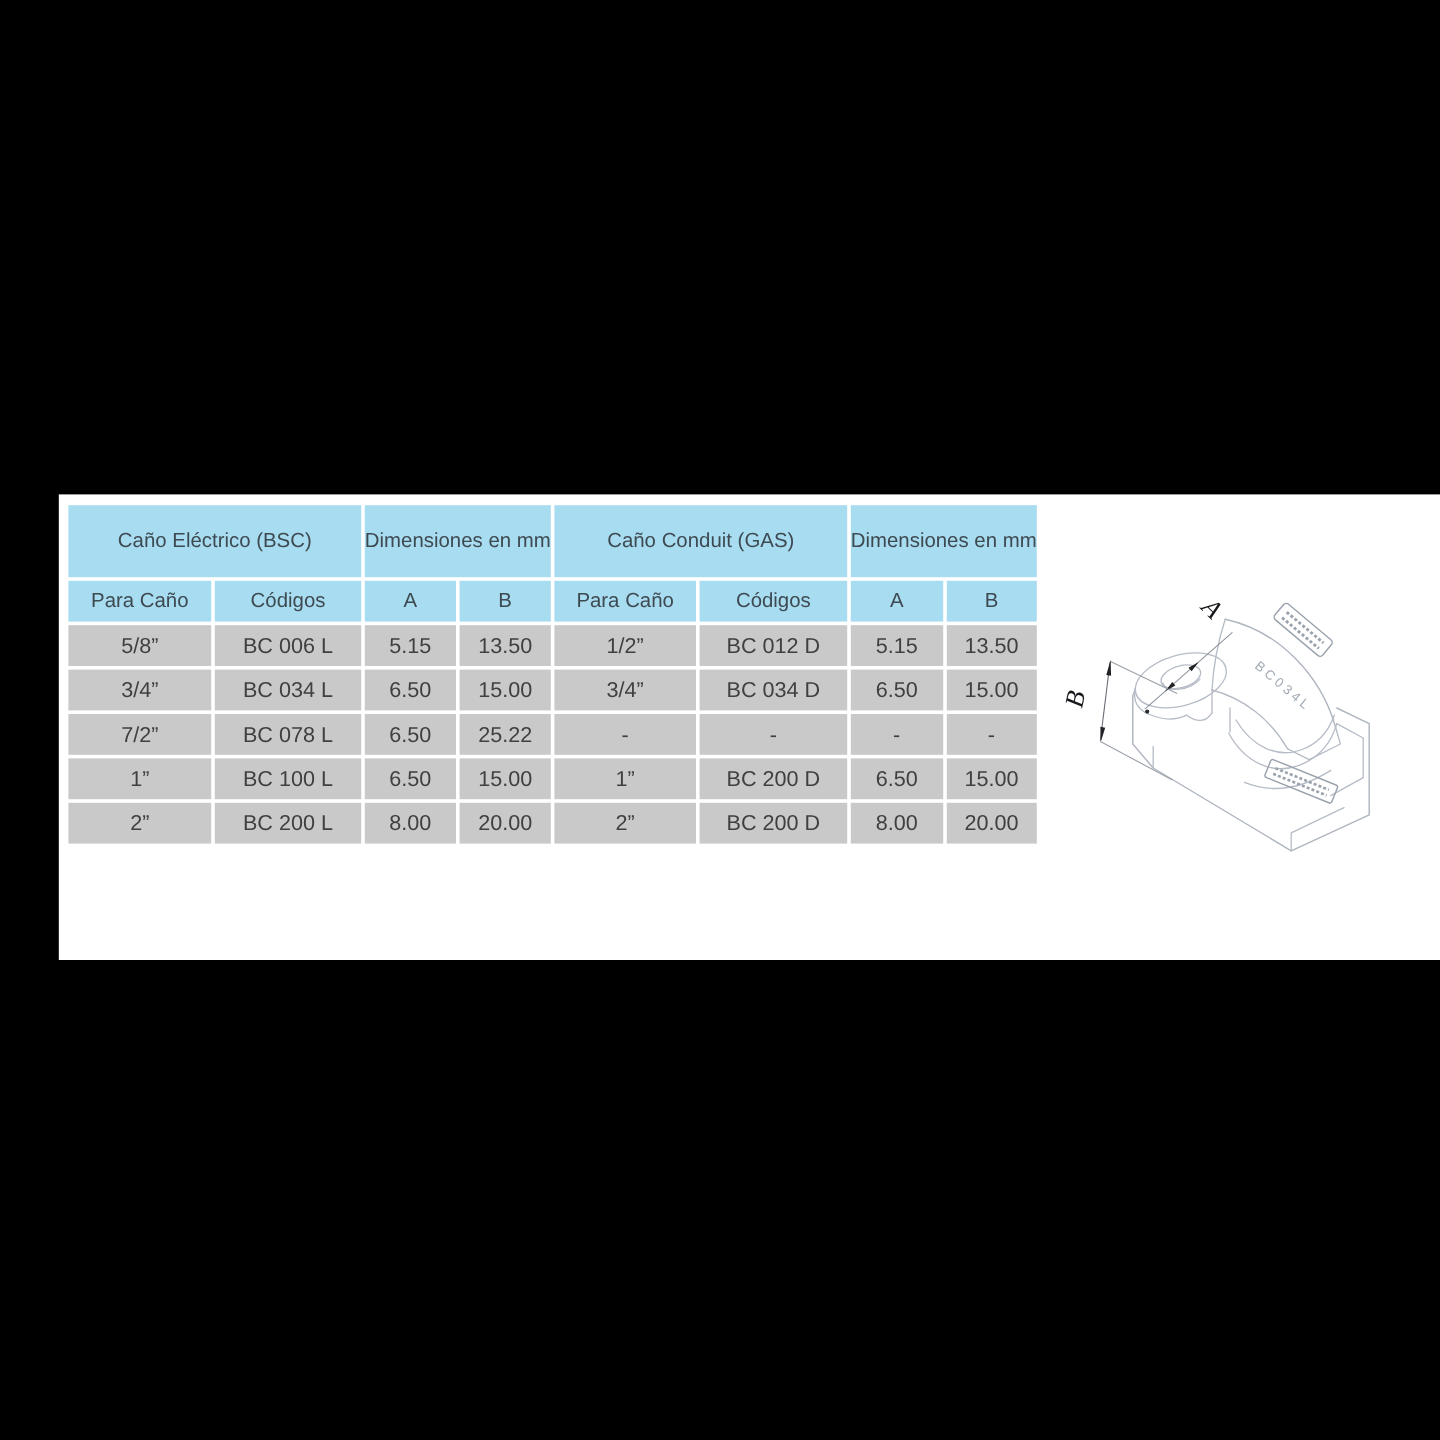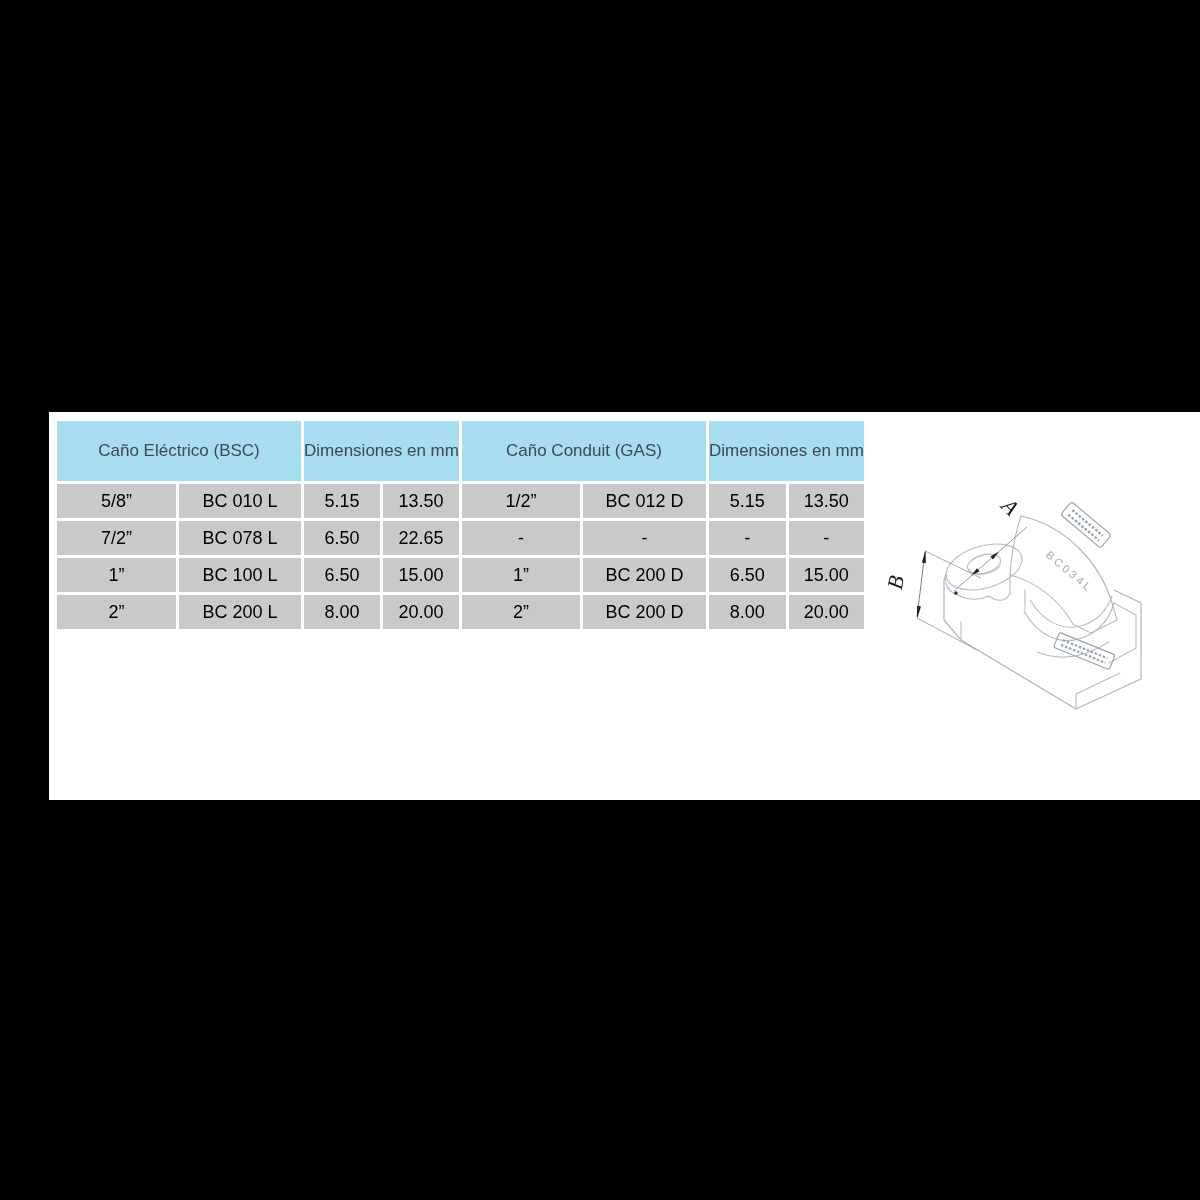--- a/index.html
+++ b/index.html
@@ -19,21 +19,21 @@
     padding:0;margin:0;text-align:center;vertical-align:middle;
     overflow:hidden;white-space:nowrap;
   }
   .hb{
     background:#a8dcf0;color:#3e4a52;font-weight:normal;
     font-size:17px;line-height:1.2;white-space:normal;
   }
   .gh{height:60px;}
   .sub{height:34px;font-size:17px;}
   .cell{
-    background:#c9c9c9;color:#000000;font-size:18px;height:34px;
+    background:#c9c9c9;color:#404040;font-size:18px;height:34px;
   }
   svg.diagram{position:absolute;left:828px;top:58px;}
   .dim-label{
     font-family:"Liberation Serif", serif;font-style:italic;
     font-size:22px;fill:#16181c;
   }
   .engrave{
     font-family:"Liberation Sans", sans-serif;font-size:11px;
     letter-spacing:3px;fill:#a2aab4;
   }
@@ -54,37 +54,57 @@
       <col style="width:62px">
         <col style="width:61px">
     </colgroup>
     <thead>
       <tr id="group-row">
           <th colspan="2" class="hb gh">Caño Eléctrico (BSC)</th>
           <th colspan="2" class="hb gh">Dimensiones en mm</th>
           <th colspan="2" class="hb gh">Caño Conduit (GAS)</th>
           <th colspan="2" class="hb gh">Dimensiones en mm</th>
         </tr>
+      <tr id="column-row">
+          <th class="hb sub">Para Caño</th>
+          <th class="hb sub">Códigos</th>
+          <th class="hb sub">A</th>
+          <th class="hb sub">B</th>
+          <th class="hb sub">Para Caño</th>
+          <th class="hb sub">Códigos</th>
+          <th class="hb sub">A</th>
+          <th class="hb sub">B</th>
+        </tr>
     </thead>
     <tbody id="table-body">
         <tr>
           <td class="cell">5/8”</td>
-          <td class="cell">BC 010 L</td>
+          <td class="cell">BC 006 L</td>
           <td class="cell">5.15</td>
           <td class="cell">13.50</td>
           <td class="cell">1/2”</td>
           <td class="cell">BC 012 D</td>
           <td class="cell">5.15</td>
           <td class="cell">13.50</td>
         </tr>
         <tr>
+          <td class="cell">3/4”</td>
+          <td class="cell">BC 034 L</td>
+          <td class="cell">6.50</td>
+          <td class="cell">15.00</td>
+          <td class="cell">3/4”</td>
+          <td class="cell">BC 034 D</td>
+          <td class="cell">6.50</td>
+          <td class="cell">15.00</td>
+        </tr>
+        <tr>
           <td class="cell">7/2”</td>
           <td class="cell">BC 078 L</td>
           <td class="cell">6.50</td>
-          <td class="cell">22.65</td>
+          <td class="cell">25.22</td>
           <td class="cell">-</td>
           <td class="cell">-</td>
           <td class="cell">-</td>
           <td class="cell">-</td>
         </tr>
         <tr>
           <td class="cell">1”</td>
           <td class="cell">BC 100 L</td>
           <td class="cell">6.50</td>
           <td class="cell">15.00</td>

